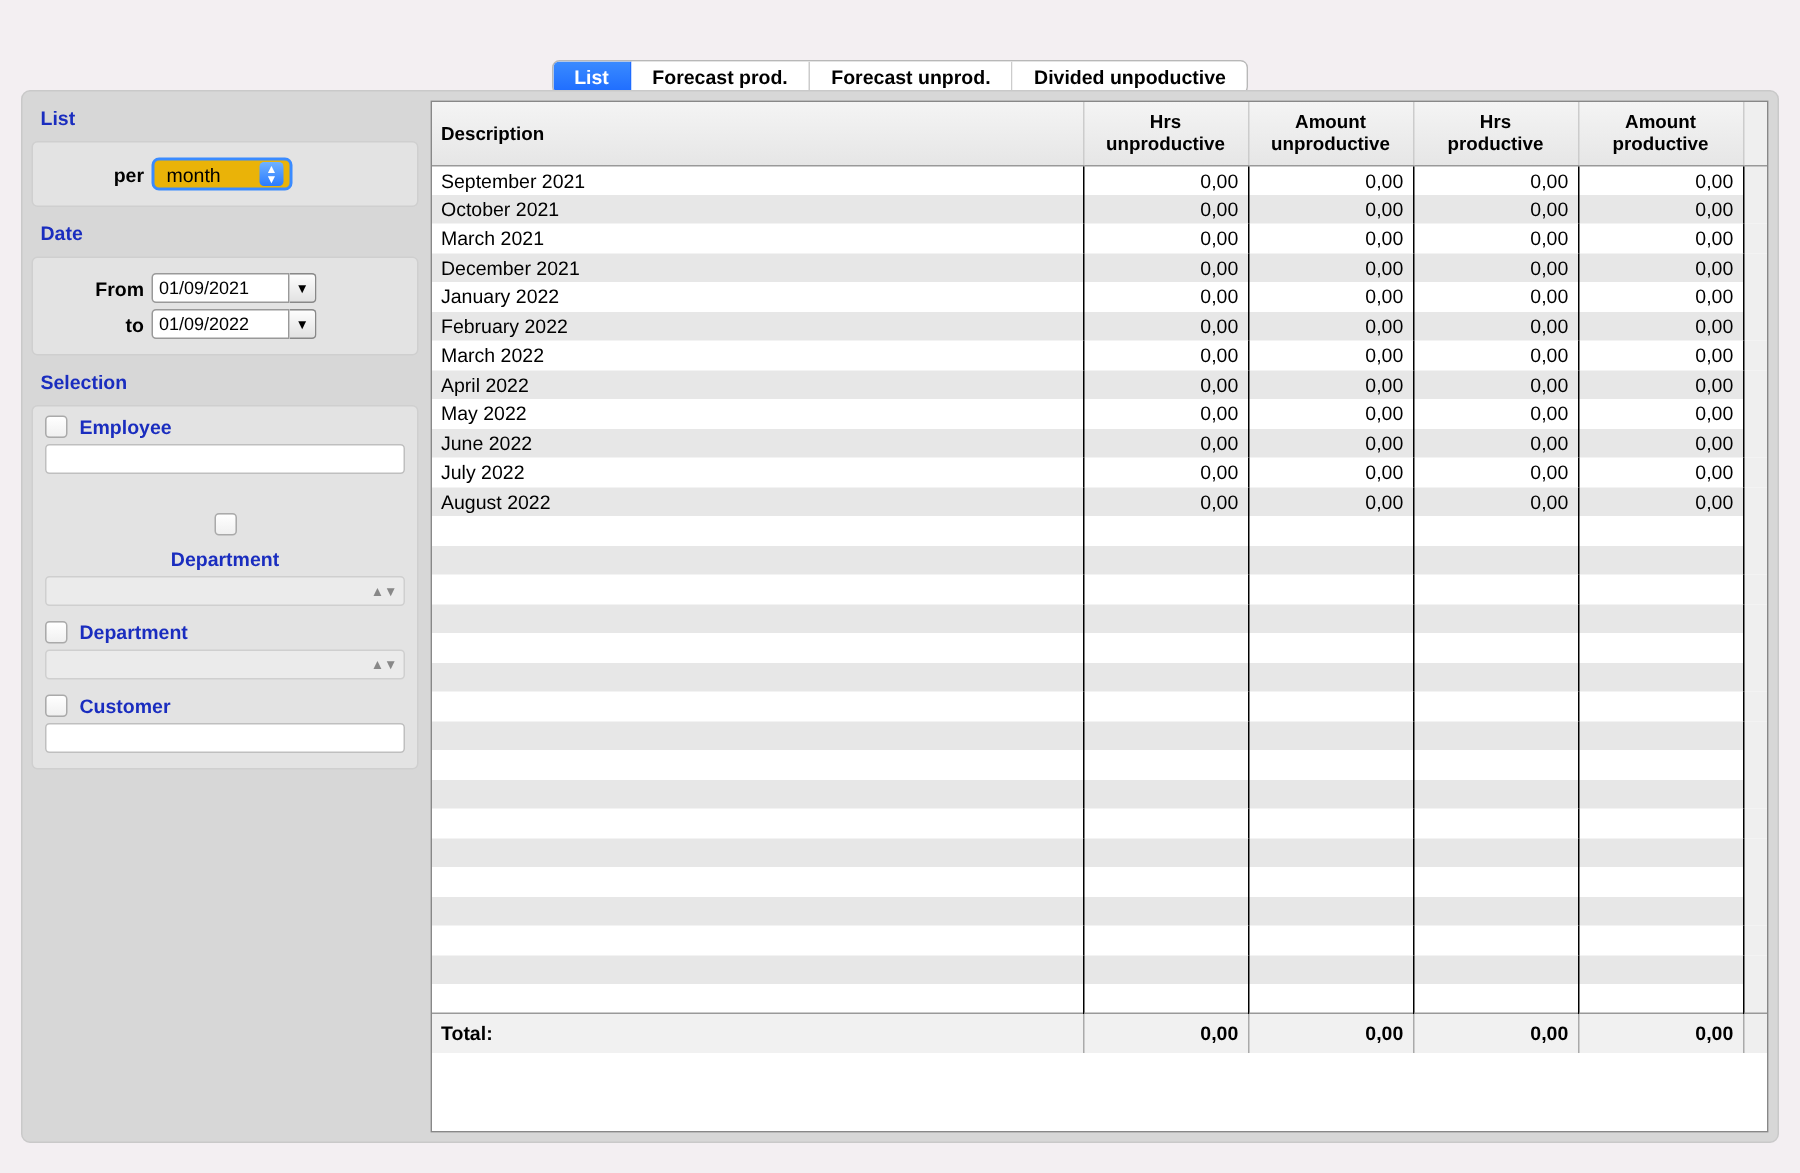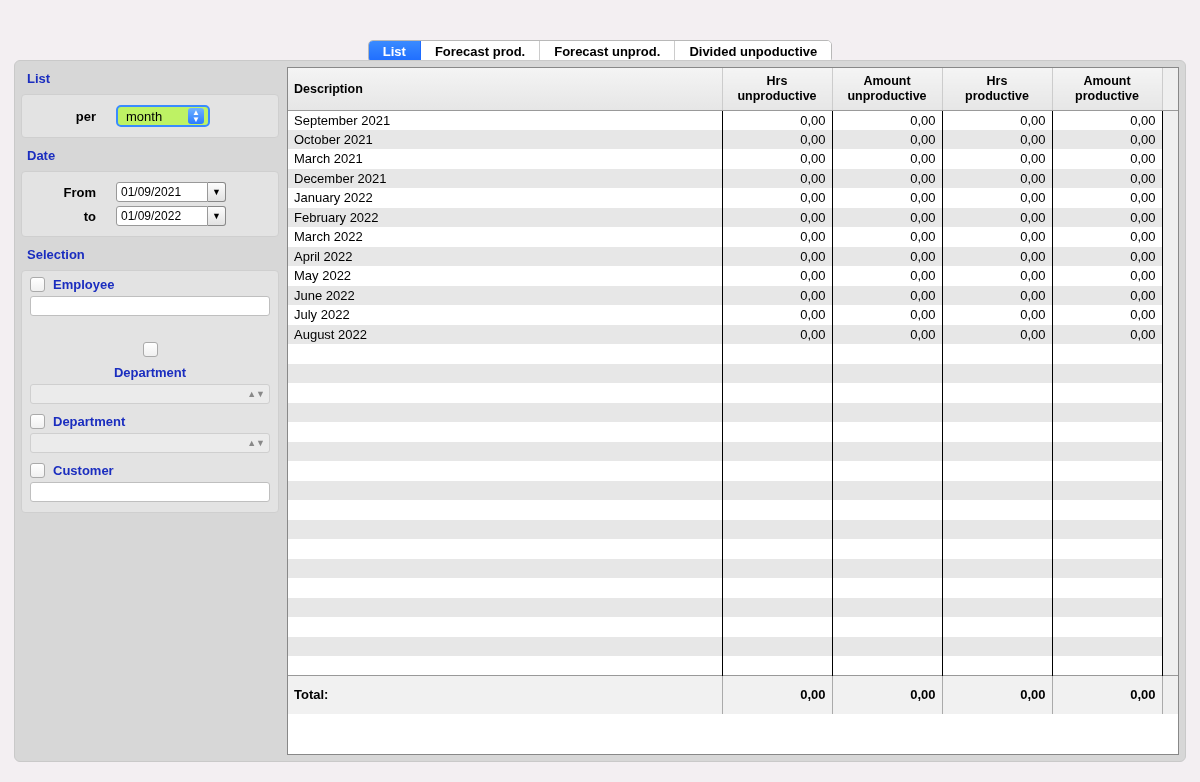--- a/index.html
+++ b/index.html
@@ -69,34 +69,34 @@
   }
   .panel {
     background: #e3e3e3;
     border: 1px solid #cfcfcf;
     border-radius: 4px;
     padding: 6px 8px 10px 8px;
   }
   .row {
     display: flex;
     align-items: center;
-    gap: 20px;
+    gap: 5px;
     margin-top: 4px;
   }
   .row label {
     width: 66px;
     text-align: right;
     font-weight: bold;
   }
   .select-month {
     flex: 0 0 auto;
     height: 22px;
     border: 2px solid #3a8bff;
     border-radius: 5px;
-    background: #bef264;
+    background: #eab308;
     display: flex;
     align-items: center;
     padding: 0 4px 0 8px;
     gap: 6px;
     justify-content: center;
   }
   .select-caret {
     width: 16px; height: 16px;
     background: linear-gradient(#6fb2ff,#2a7bff);
     border-radius: 3px;
@@ -202,21 +202,21 @@
   }
   tbody td.num { text-align: right; }
   tbody td.desc { border-right: 1px solid #000; }
   tbody td:last-child { border-right: none; }
   tfoot td {
     border-top: 1px solid #999;
     background: #f1f1f1;
     font-weight: bold;
     padding: 4px 6px;
     border-right: 1px solid #aaa;
-    height: 38px;
+    height: 26px;
   }
   tfoot td.num { text-align: right; }
   tfoot td:last-child { border-right: none; }
   .scrollcell {
     background: #efefef !important;
     border-left: 1px solid #ccc;
     border-right: none;
   }
 </style>
 </head>

